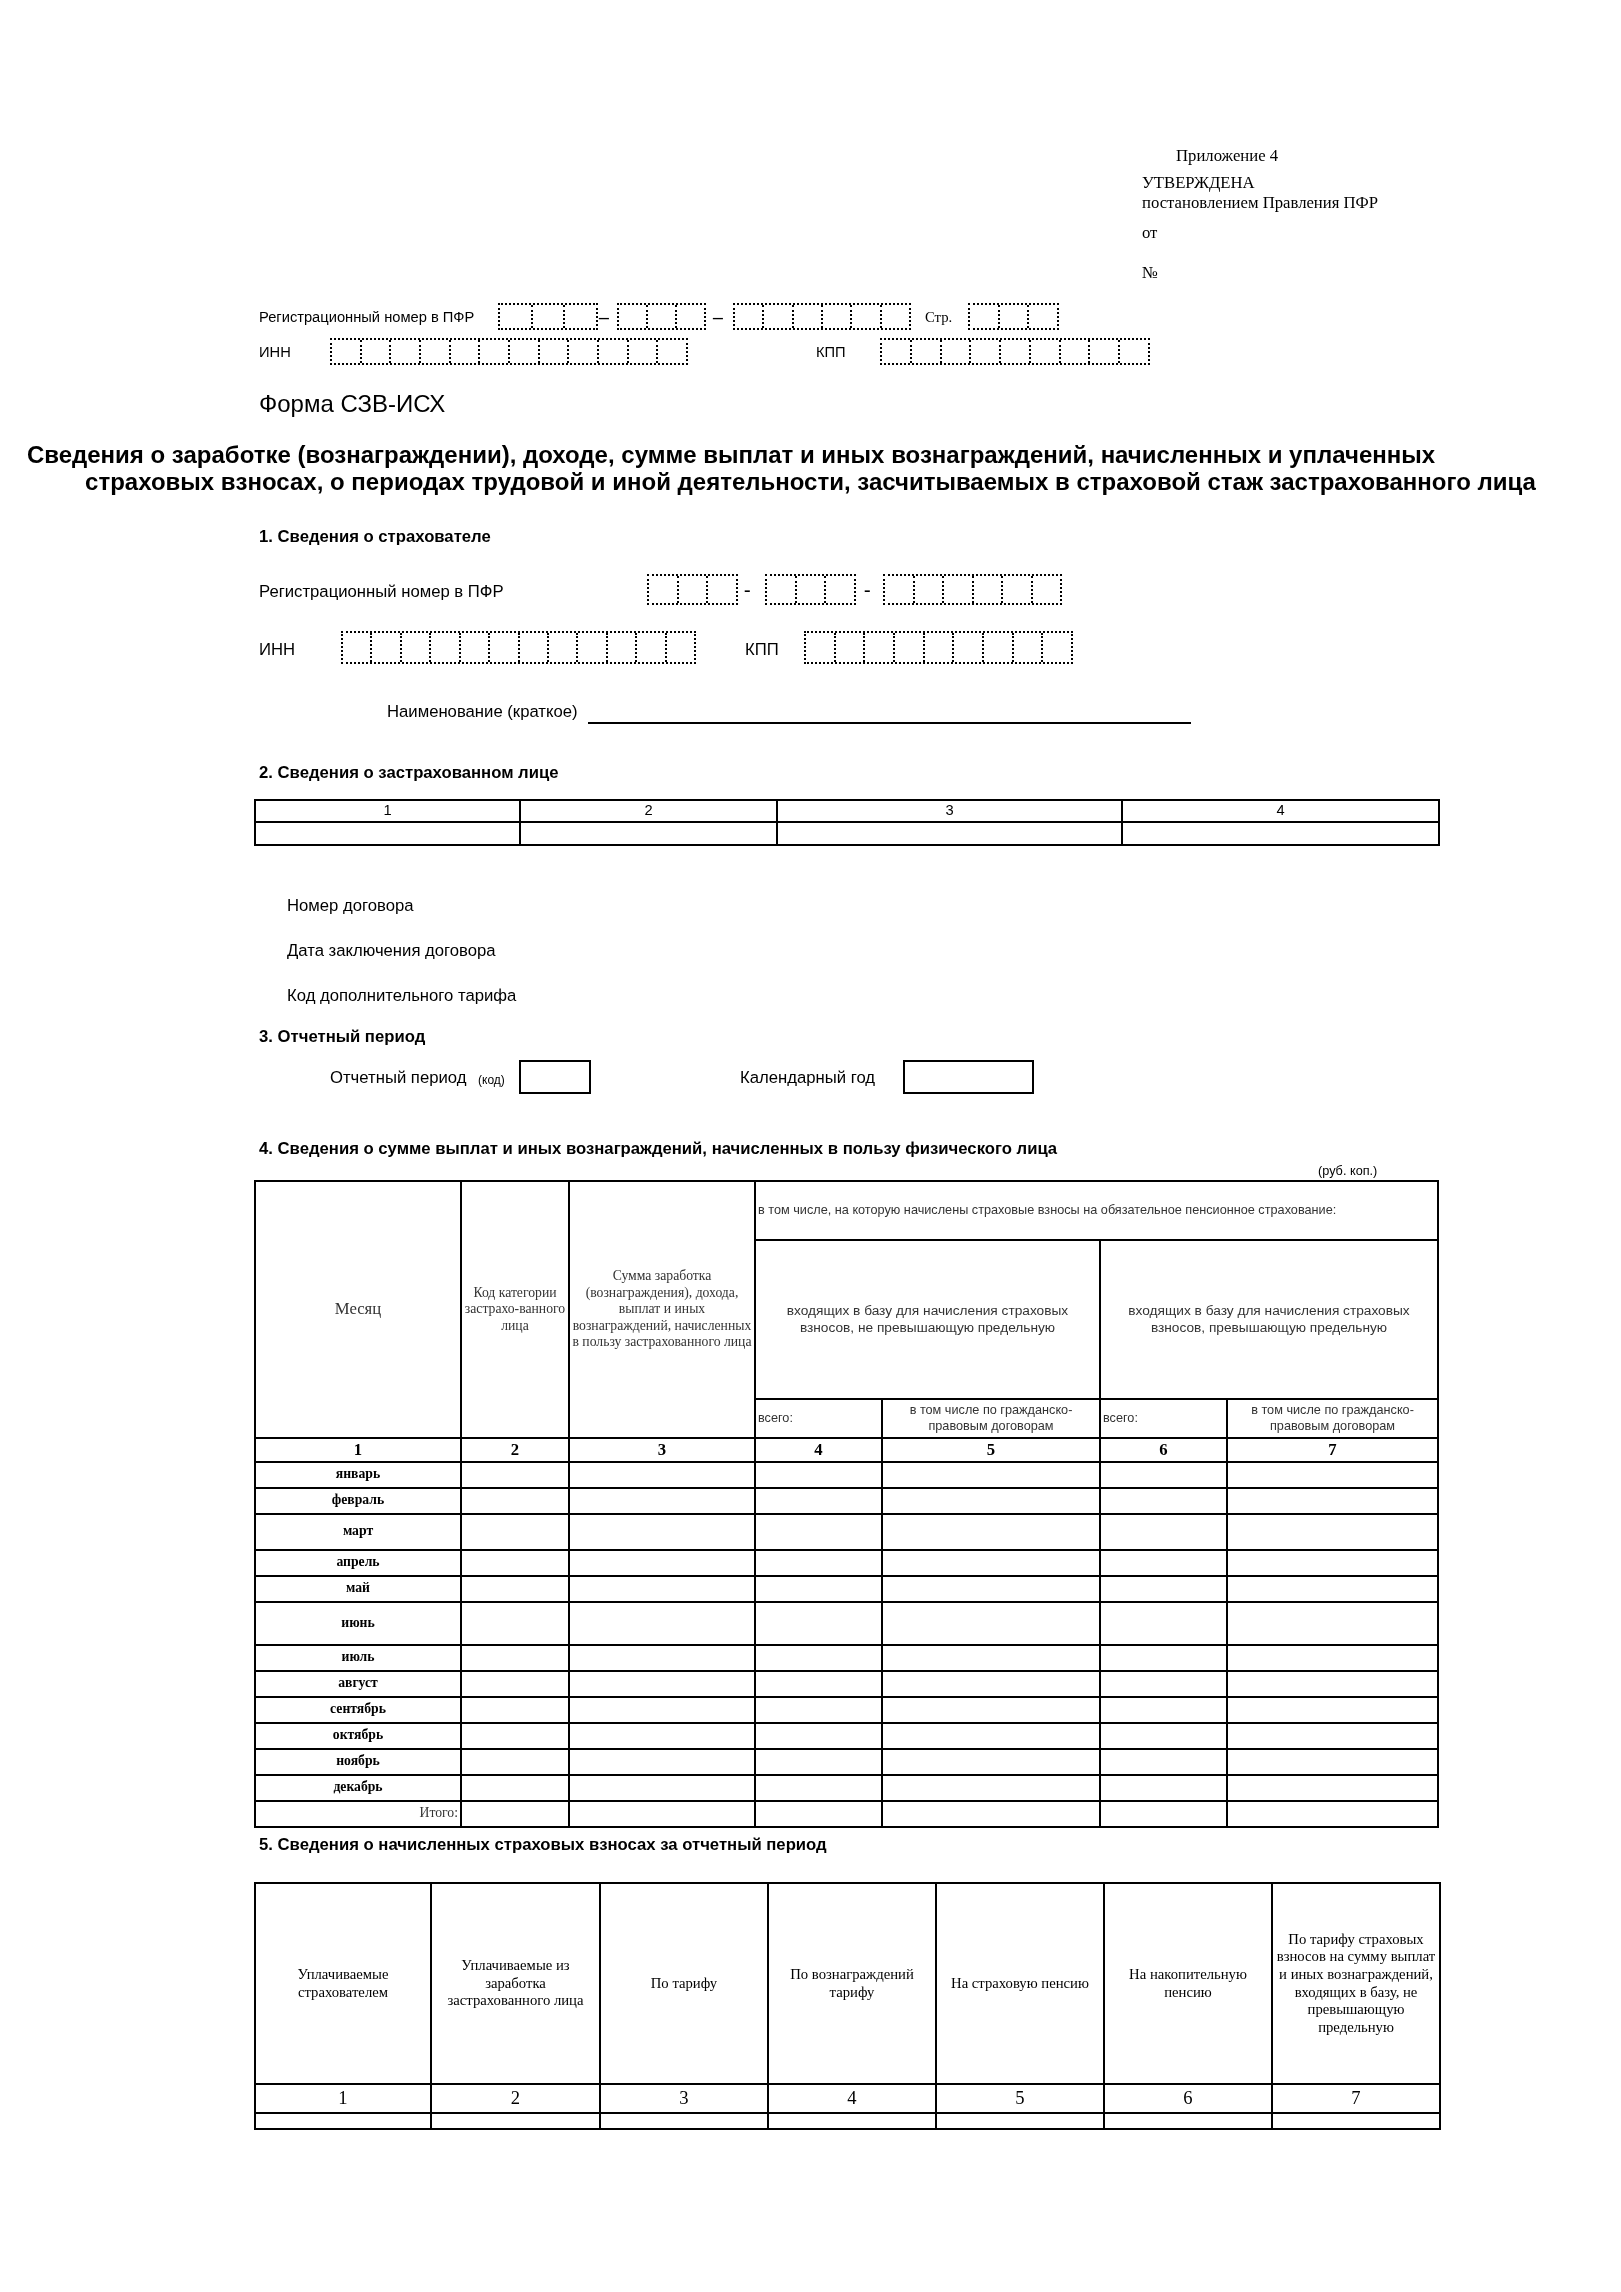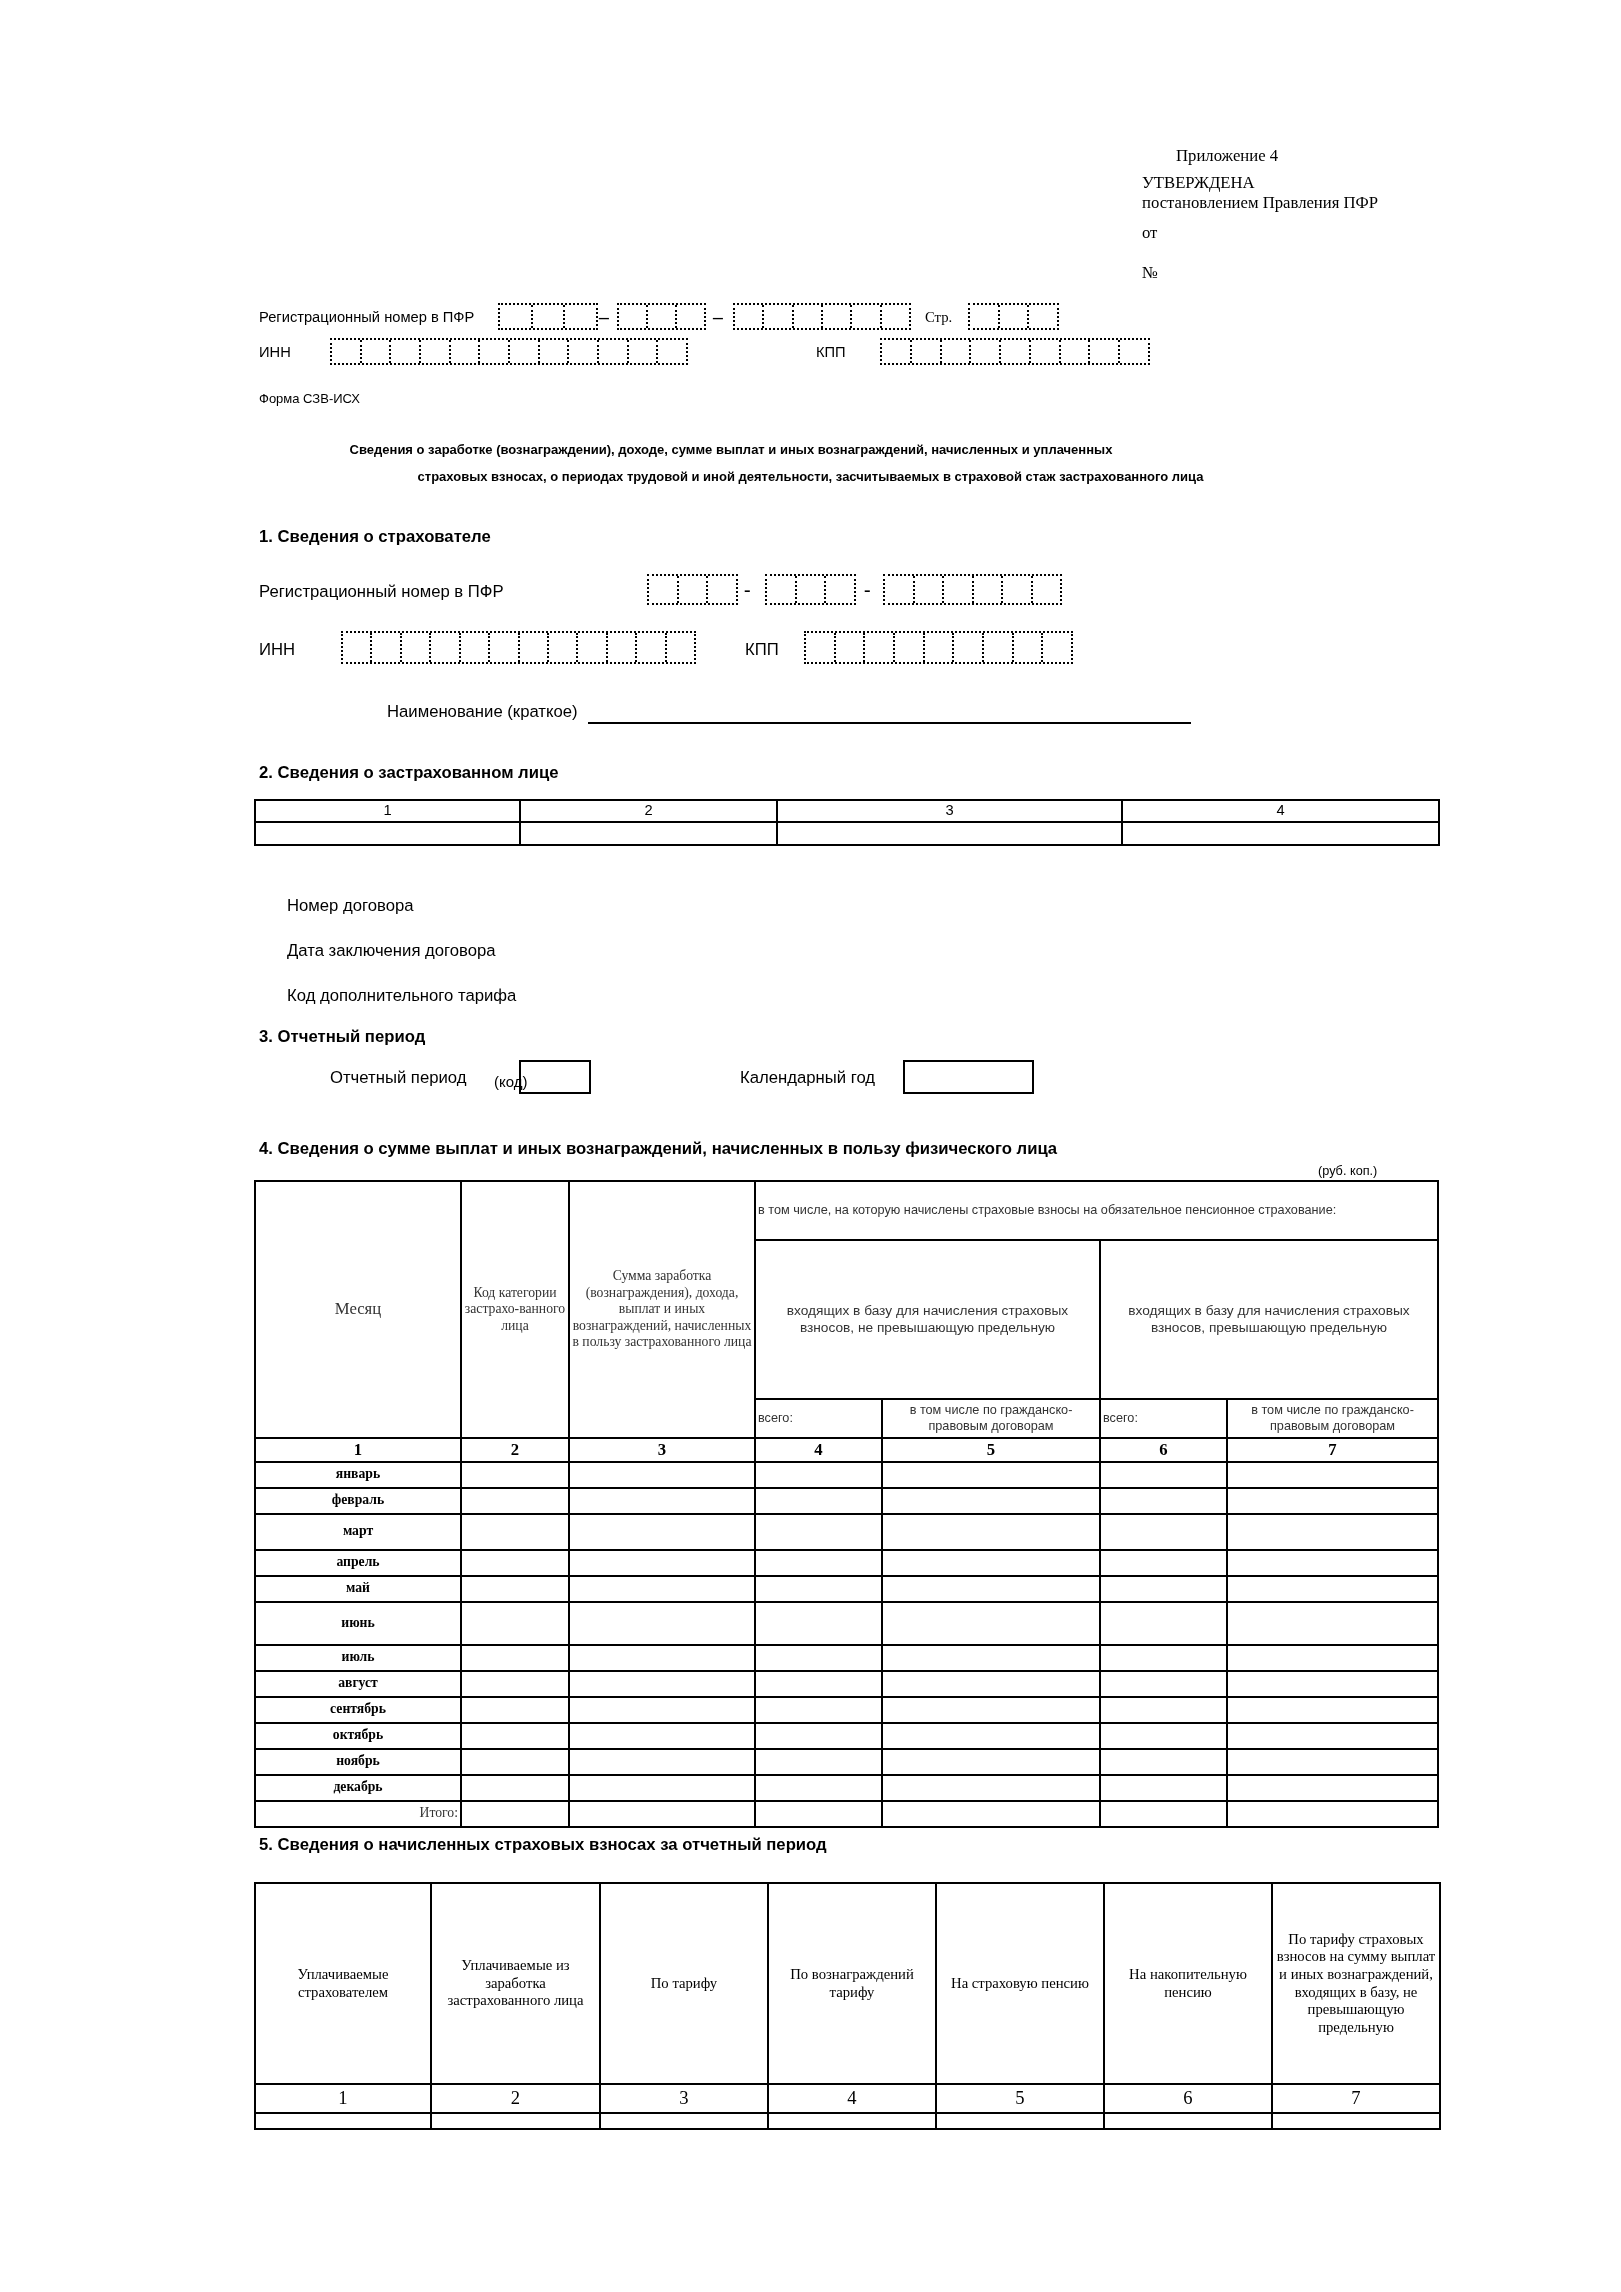--- a/index.html
+++ b/index.html
@@ -1,21 +1,21 @@
 <!DOCTYPE html>
 <html><head>
 <meta charset="utf-8">
 <style>
   * { box-sizing: border-box; margin: 0; padding: 0; }
   html, body { width: 1621px; height: 2293px; background: #ffffff; }
   body { position: relative; font-family: "Liberation Serif", "DejaVu Serif", serif; color: #000; overflow: hidden; }
   .t { position: absolute; white-space: nowrap; line-height: 1; }
   .sm { font-size: 14.7px; }
   .md { font-size: 16.7px; }
-  .lg { font-size: 13px; }
+  .lg { font-size: 24px; }
   .cond { font-family: "Liberation Sans Narrow", "Liberation Sans", sans-serif; }
   .bold { font-weight: bold; }
 
   
   .cells { position: absolute; display: flex; height: 27.4px; border: 2.9px dotted #000; }
   .cells .c { flex: 1; border-right: 2.9px dotted #000; }
   .cells .c:last-child { border-right: none; }
   .dash { position: absolute; font-size: 19.6px; font-weight: bold; line-height: 1; }
 
   
@@ -175,21 +175,21 @@
   </tr>
 </tbody>
   </table>
 
 <div class="t md cond" style="left:287px; top:898px;">Номер договора</div>
 <div class="t md cond" style="left:287px; top:943px;">Дата заключения договора</div>
 <div class="t md cond" style="left:287px; top:988px;">Код дополнительного тарифа</div>
 
 <div class="t md cond bold" style="left:259px; top:1029px;">3. Отчетный период</div>
 <div class="t md cond" style="left:330px; top:1070px;">Отчетный период</div>
-<div class="t cond" style="left:478px; top:1074px; font-size:15px;margin-left:16px;">(код)</div>
+<div class="t cond" style="left:478px; top:1074px; font-size:12px;">(код)</div>
 <div class="box" style="left:519px; top:1060px; width:72px; height:34px;"></div>
 <div class="t md cond" style="left:740px; top:1070px;">Календарный год</div>
 <div class="box" style="left:903px; top:1060px; width:131px; height:34px;"></div>
 
 <div class="t md cond bold" style="left:259px; top:1141px;">4. Сведения о сумме выплат и иных вознаграждений, начисленных в пользу физического лица</div>
 <div class="t cond" style="left:1318px; top:1165px; font-size:12.7px;">(руб. коп.)</div>
 
 <table class="thick" style="left:254px; top:1180px; width:1183px;">
   <colgroup>
     <col style="width:206px">

